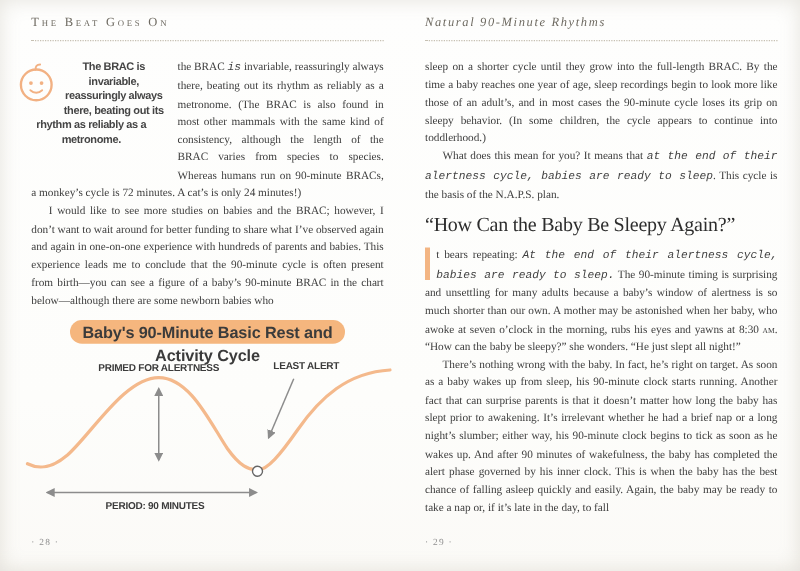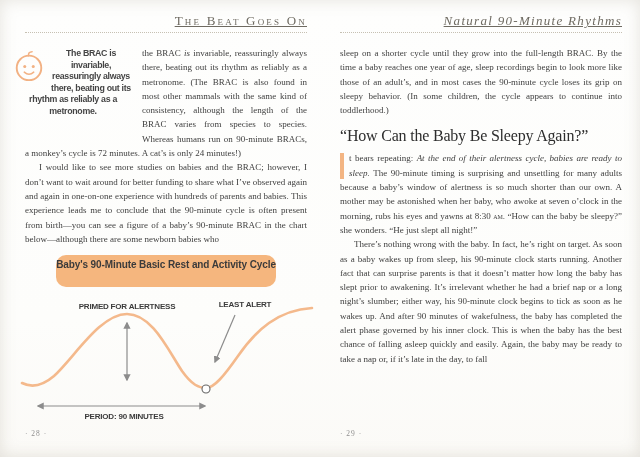--- a/index.html
+++ b/index.html
@@ -2,37 +2,37 @@
 <html><head>
 <meta charset="utf-8">
 <style>
   html,body{margin:0;padding:0;}
   body{width:640px;height:457px;background:#ececea;font-family:"Liberation Serif",serif;}
   .spread{position:relative;width:640px;height:457px;background:linear-gradient(180deg,#fefefd 0%,#fdfdfb 70%,#fbfaf7 100%);
           box-shadow:inset 0 0 16px rgba(140,130,110,.22);overflow:hidden;color:#3e3e3e;}
   .page{position:absolute;top:0;height:457px;width:320px;}
   .page.left{left:0;}
   .page.right{left:320px;}
-  .runhead{position:absolute;top:13px;left:25px;width:282px;text-align:right;font-size:13px;color:#6e6a61;text-decoration:underline;}
+  .runhead{position:absolute;top:13px;left:25px;width:282px;text-align:left;font-size:10px;color:#6e6a61;}
   .left .runhead{font-variant:small-caps;letter-spacing:2.2px;}
   .right .runhead{font-style:italic;letter-spacing:1.3px;left:20px;}
   .rule{position:absolute;top:32px;left:25px;width:282px;border-top:1px dotted #c6c0b2;height:0;}
   .right .rule{left:20px;}
   .col{position:absolute;top:46px;left:25px;width:282px;font-size:9px;line-height:14.3px;text-align:justify;}
   .right .col{left:20px;}
   p{margin:0;}
   .indent{text-indent:14px;}
-  .it{font-style:italic;}
+  .it{font-style:italic;font-family:Liberation Mono, monospace;}
   .sc{font-variant:small-caps;}
   .callout{float:left;width:122px;margin:2px 8px 3px -13px;font-family:"Liberation Sans",sans-serif;
            font-weight:bold;font-size:8.8px;line-height:11.6px;color:#454545;text-align:center;
            letter-spacing:-0.3px;min-height:86px;}
   .baby{float:left;width:34px;height:34px;margin:1px 2px 0 0;}
-  .banner{margin:9px auto 0;width:220px;height:32px;border-radius:10px;background:#f5b67e;text-align:center;
-          font-family:"Liberation Sans",sans-serif;font-weight:bold;font-size:10px;line-height:19px;
+  .banner{margin:9px auto 0;width:220px;height:19px;border-radius:10px;background:#f5b67e;text-align:center;
+          font-family:"Liberation Sans",sans-serif;font-weight:bold;font-size:13px;line-height:19px;
           color:#3b3b3b;letter-spacing:-0.1px;}
   .chart{position:relative;height:134px;margin:3px 0 0 -13px;width:306px;}
   .chart svg{position:absolute;left:0;top:0;}
   .clabel{font-family:"Liberation Sans",sans-serif;font-weight:bold;font-size:8px;fill:#3b3b3b;letter-spacing:-0.2px;}
   .pagenum{position:absolute;top:429px;left:25px;width:282px;text-align:left;font-size:7.5px;
            letter-spacing:1px;color:#8f8f8f;}
   .right .pagenum{left:20px;}
   .heading{font-weight:normal;font-size:16px;color:#2d2d2d;margin:9px 0 5px;text-align:left;letter-spacing:-0.2px;line-height:20px;}
   .dropbar{float:left;width:4px;height:26px;background:#f3b583;margin:2px 5px 0 0;}
 </style>
@@ -84,20 +84,21 @@
 
     <div class="pagenum">· 28 ·</div>
   </div>
 
   <div class="page right">
     <div class="runhead">Natural 90-Minute Rhythms</div>
     <div class="rule"></div>
 
     <div class="col">
       <p><span>sleep on a shorter cycle until they grow into the full-length BRAC. By the time a baby reaches one year of age, sleep recordings begin to look more like those of an adult’s, and in most cases the 90-minute cycle loses its grip on sleepy behavior. (In some children, the cycle appears to continue into toddlerhood.)</span></p>
+      <p class="indent"><span>What does this mean for you? It means that </span><span class="it">at the end of their alertness cycle, babies are ready to sleep</span><span>. This cycle is the basis of the N.A.P.S. plan.</span></p>
 
       <div class="heading">“How Can the Baby Be Sleepy Again?”</div>
 
       <p>
         <span class="dropbar"></span>
         <span><span>t bears repeating: </span><span class="it">At the end of their alertness cycle, babies are ready to sleep.</span><span> The 90-minute timing is surprising and unsettling for many adults because a baby’s window of alertness is so much shorter than our own. A mother may be astonished when her baby, who awoke at seven o’clock in the morning, rubs his eyes and yawns at 8:30 </span><span class="sc">am</span><span>. “How can the baby be sleepy?” she wonders. “He just slept all night!”</span></span>
       </p>
       <p class="indent"><span>There’s nothing wrong with the baby. In fact, he’s right on target. As soon as a baby wakes up from sleep, his 90-minute clock starts running. Another fact that can surprise parents is that it doesn’t matter how long the baby has slept prior to awakening. It’s irrelevant whether he had a brief nap or a long night’s slumber; either way, his 90-minute clock begins to tick as soon as he wakes up. And after 90 minutes of wakefulness, the baby has completed the alert phase governed by his inner clock. This is when the baby has the best chance of falling asleep quickly and easily. Again, the baby may be ready to take a nap or, if it’s late in the day, to fall</span></p>
     </div>
 

